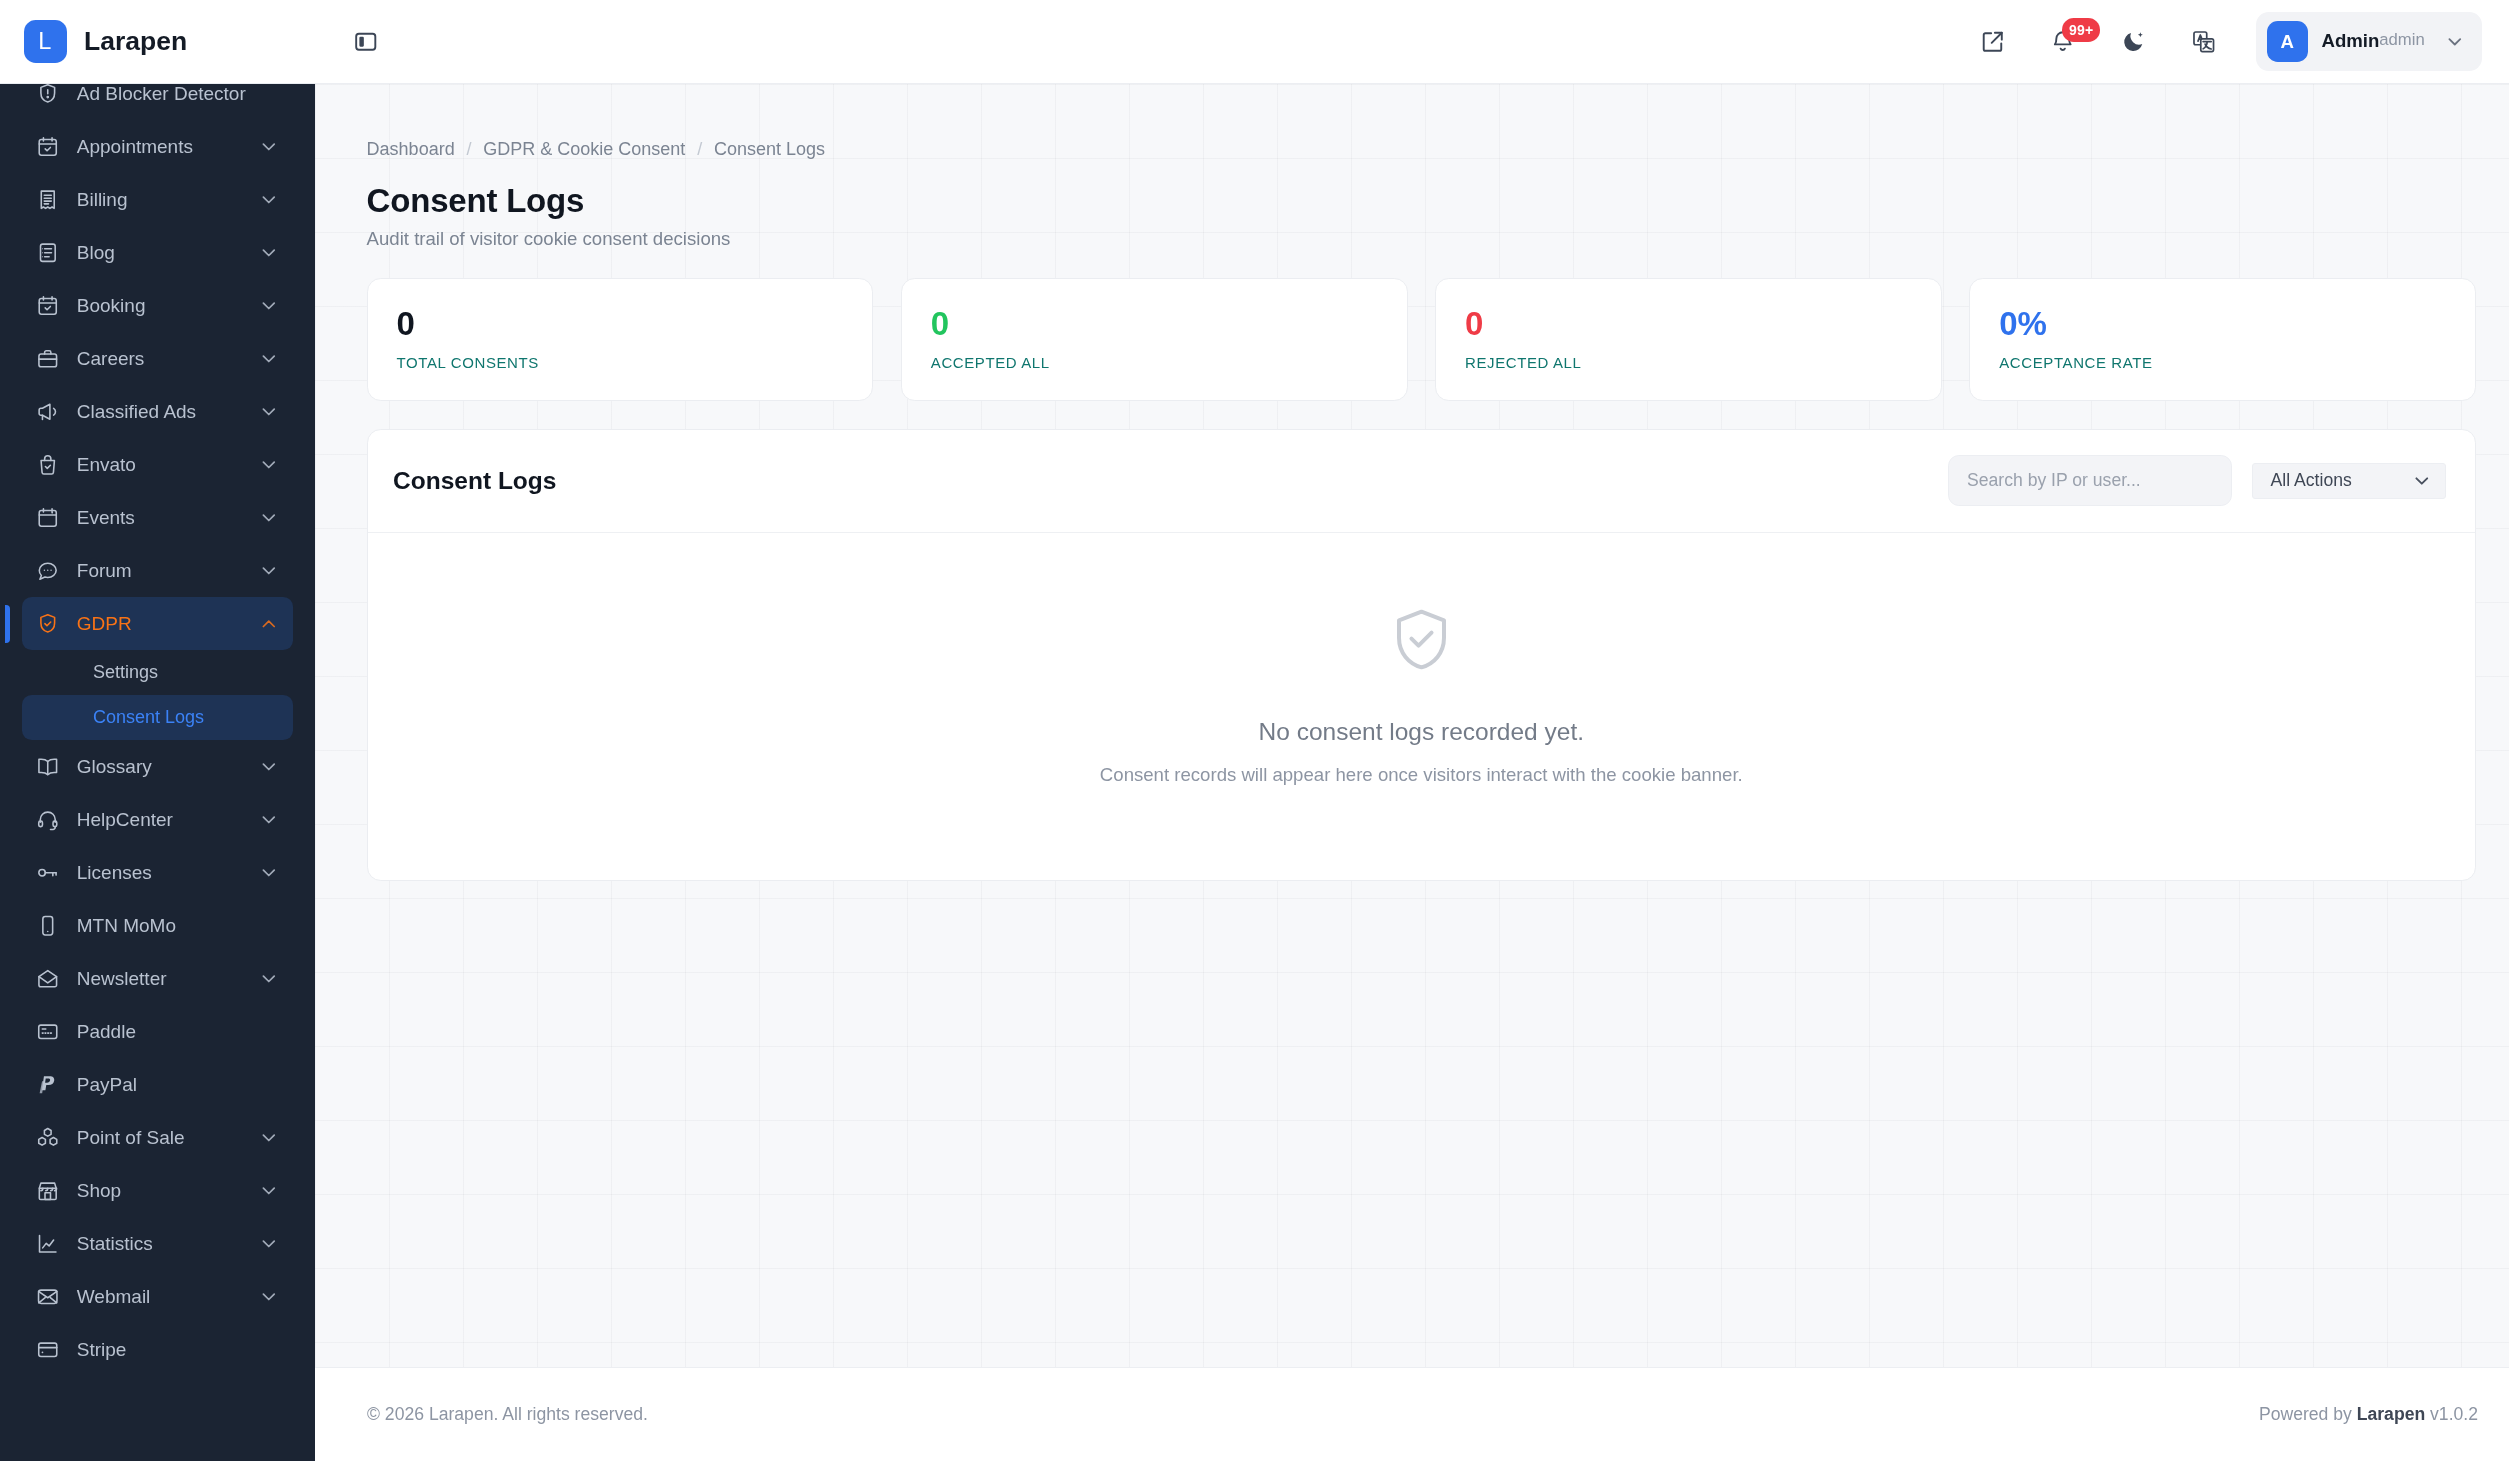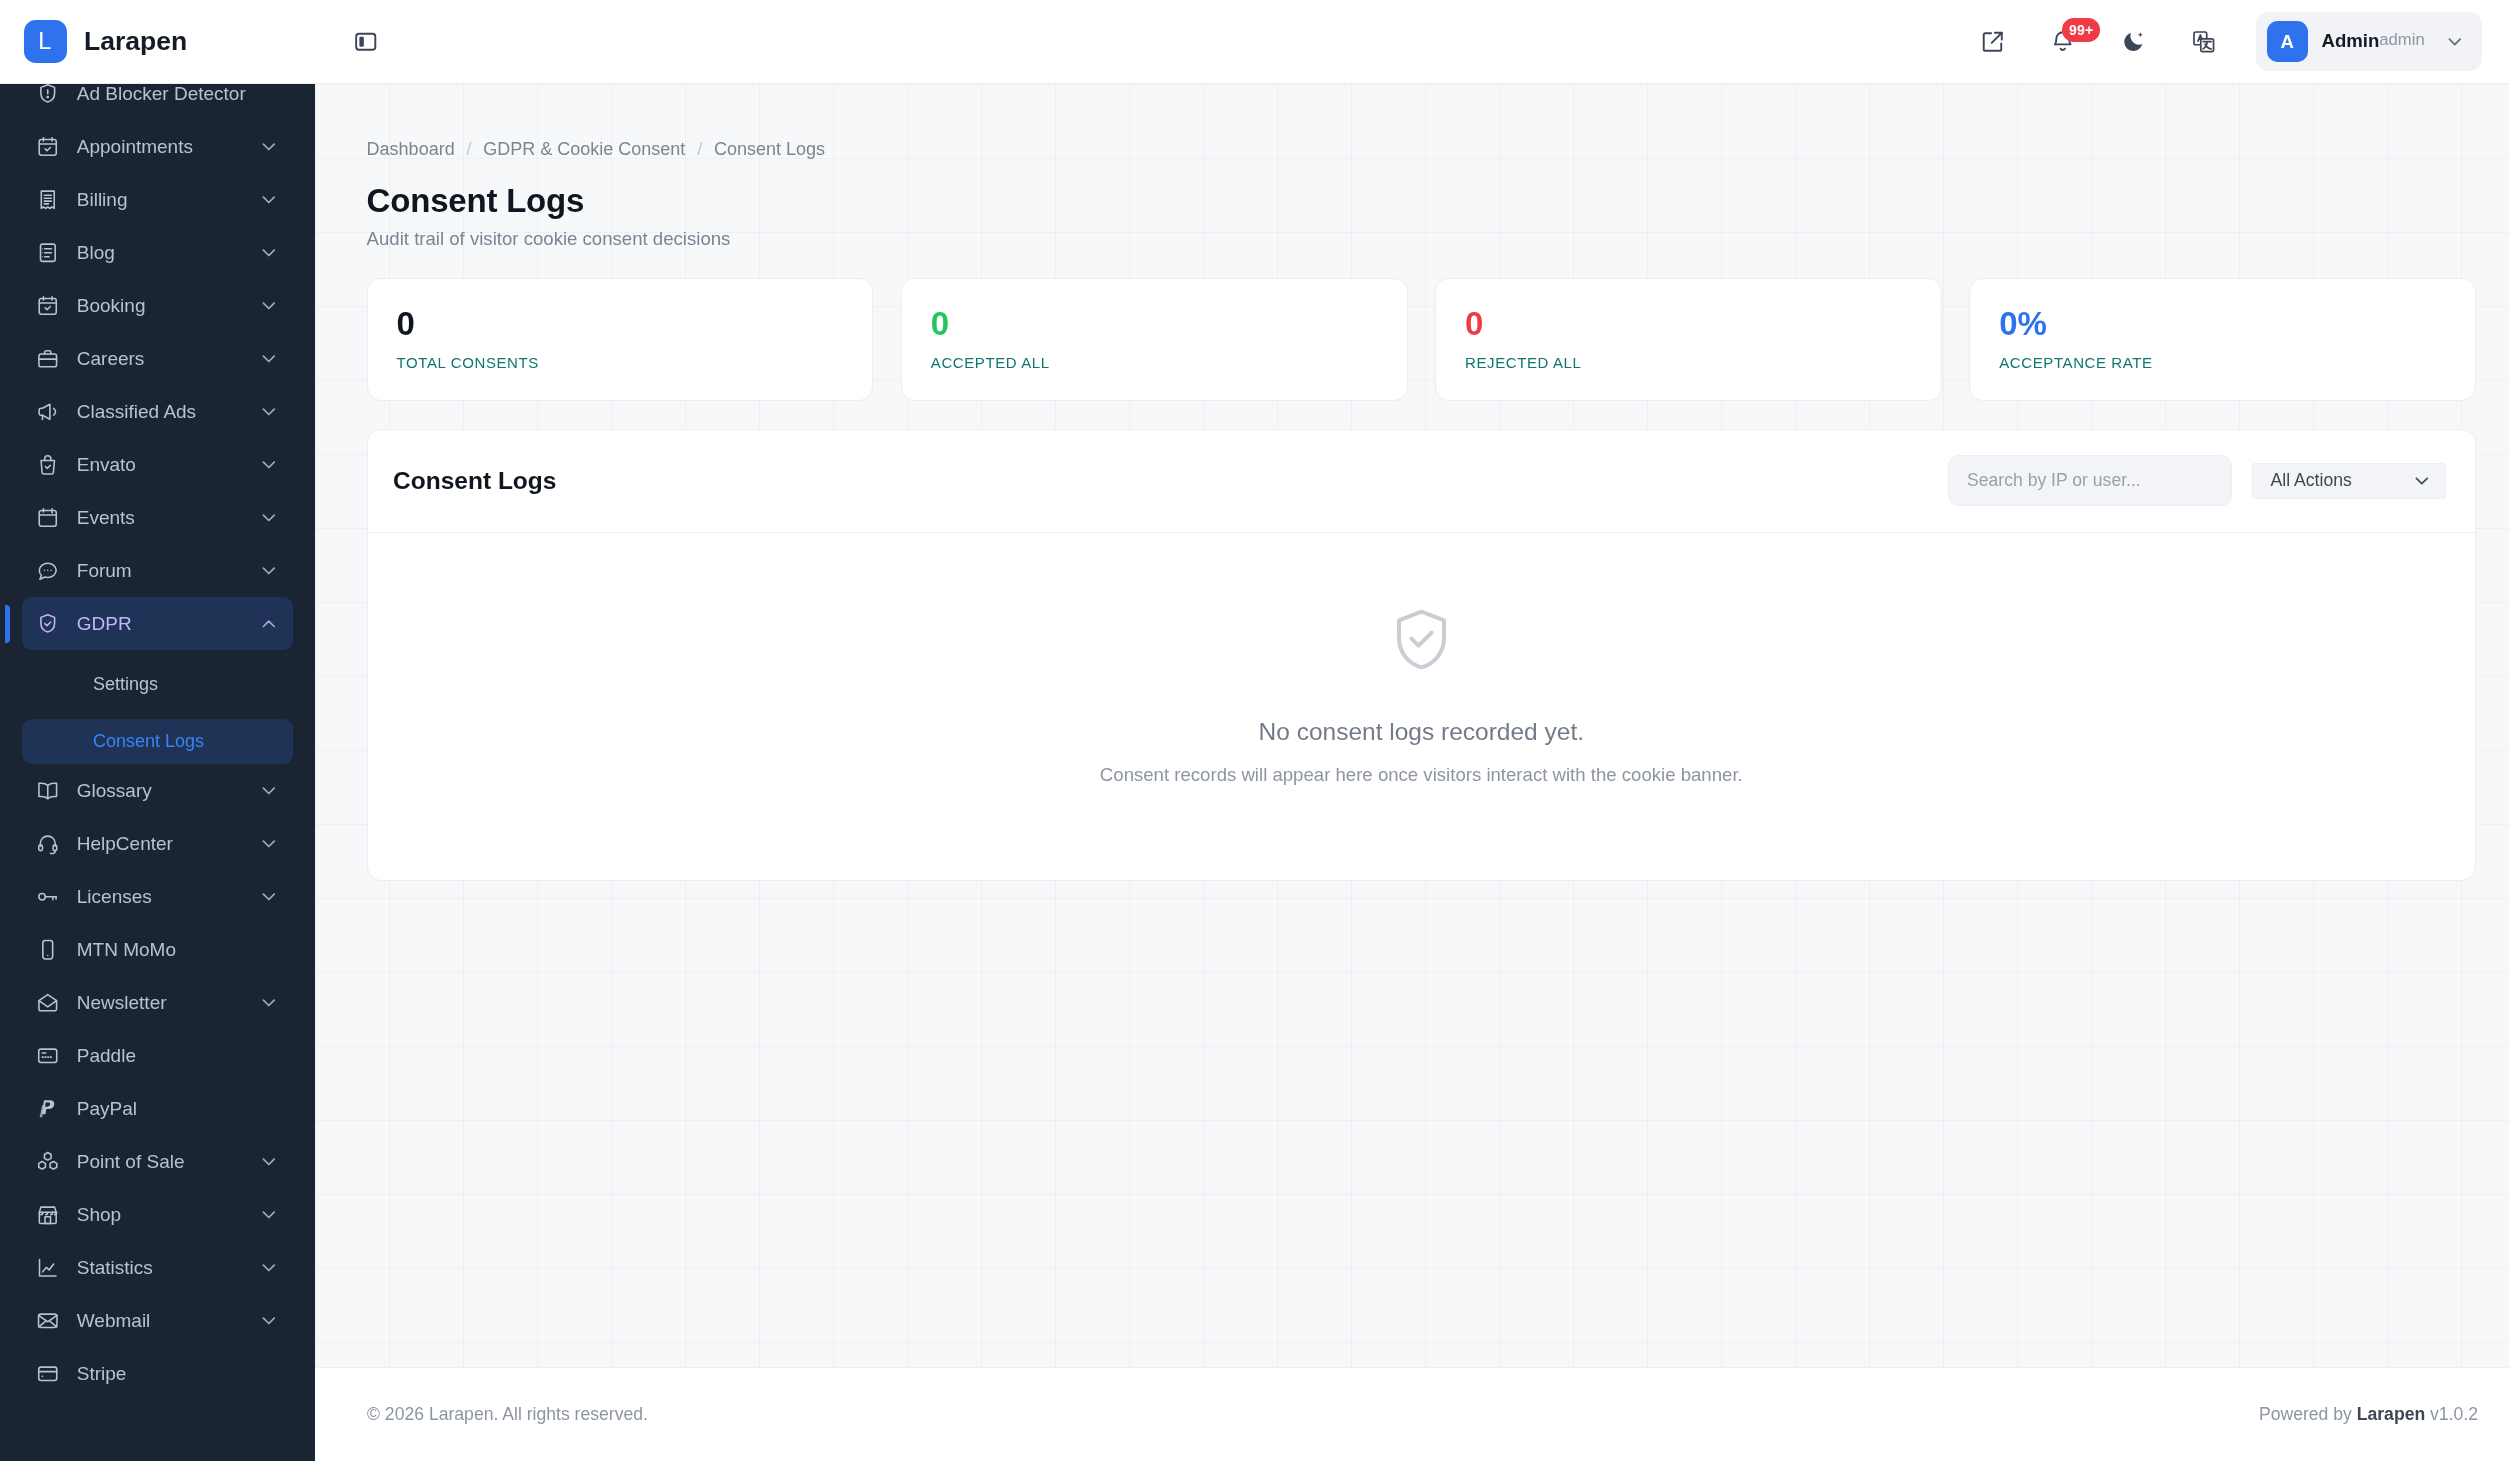--- a/index.html
+++ b/index.html
@@ -44,30 +44,30 @@
     color: #b9c2d0; position: relative;
   }
   .sb-item.first { margin-top: -16.7px; }
   .sb-item .ico { width: 23.5px; height: 23.5px; flex: 0 0 23.5px; display: block; }
   .sb-item .ico svg { width: 23.5px; height: 23.5px; display: block; }
   .sb-label { font-size: 19px; flex: 1 1 auto; white-space: nowrap; }
   .chev { width: 21.6px; height: 21.6px; flex: 0 0 21.6px; opacity: .85; }
   .chev svg { width: 21.6px; height: 21.6px; display: block; }
 
   .sb-item.active {
-    background: #1e3355; color: #c4b5fd;
+    background: #1e3355; color: #f97316;
   }
   .sb-item.active::before {
     content: ""; position: absolute; left: -16.7px; top: 7.8px; bottom: 7.8px;
     width: 4.9px; border-radius: 0 3.9px 3.9px 0; background: #2f72ed;
   }
   .sb-sub {
     height: 45px; display: flex; align-items: center;
     padding-left: 71px; border-radius: 9.8px; cursor: pointer;
-    color: #b9c2d0; font-size: 18px; margin-top: 12px;
+    color: #b9c2d0; font-size: 18px;
   }
   .sb-sub.active { background: #1e3355; color: #3b82f6; }
 
   .sb-foot { flex: 0 0 auto; padding: 11.8px 16.7px 21.6px 16.7px; }
   .collapse-btn {
     height: 51px; width: 100%;
     border: 1px solid #39455a; border-radius: 10.8px;
     background: transparent; color: #c3cbd8;
     display: flex; align-items: center; justify-content: center; gap: 11.8px;
     font-size: 18.6px; cursor: pointer;

